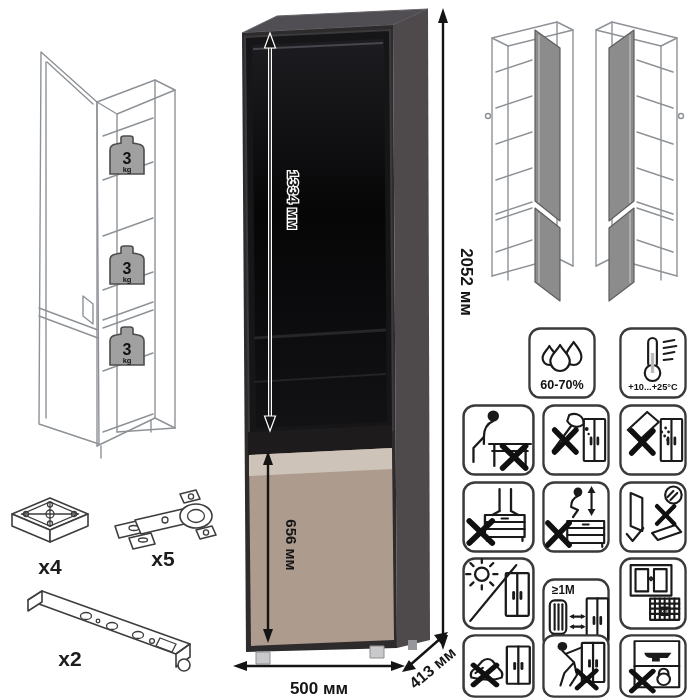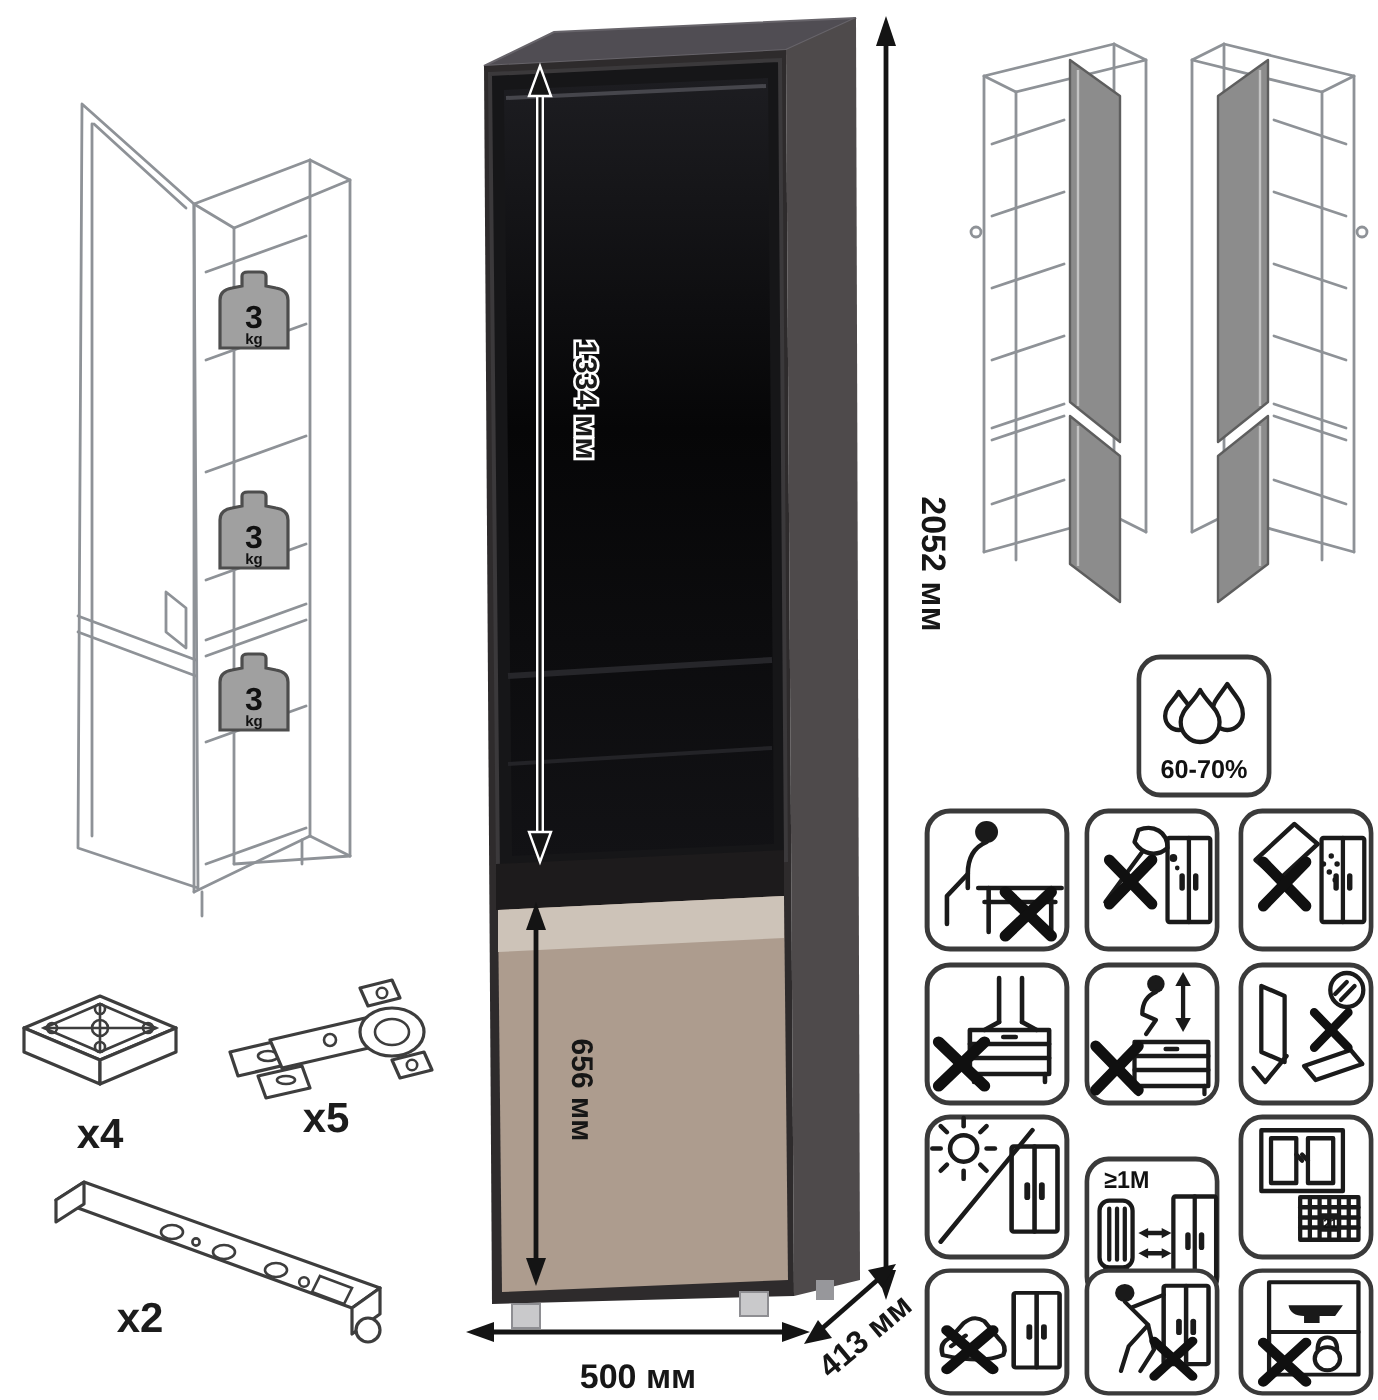--- a/index.html
+++ b/index.html
@@ -254,32 +254,47 @@
     <ellipse class="hwl" cx="112" cy="158" rx="5.5" ry="3.5"></ellipse>
     <ellipse class="hwl" cx="138" cy="167" rx="5.5" ry="3.5"></ellipse>
     <circle class="hwl" cx="98" cy="153" r="1.8"></circle>
     <circle class="hwl" cx="152" cy="173" r="2.4"></circle>
     <polygon class="hwl" points="160,170 176,176 172,184 156,178"></polygon>
     <circle class="hw" cx="184" cy="197" r="6"></circle>
   </g>
   <text class="qty" x="70" y="198" text-anchor="middle">x2</text>
 </svg>
 
-<div class="cell" style="left:568px;top:327px;width:68px;height:72px">
+<div class="cell" style="left:528px;top:327px;width:68px;height:72px">
   <svg viewBox="0 0 70 72" preserveAspectRatio="none">
     <rect x="1.5" y="1.5" width="67" height="69" rx="11" fill="#fff" stroke="#3a3a3a" stroke-width="2.4"></rect>
     <g>
       <path class="pictw" d="M22 19 C25 24 29 26 29 31 A7 7 0 1 1 15 31 C15 26 19 24 22 19 Z"></path>
       <path class="pictw" d="M47 15 C51 21 55 24 55 30 A8 8 0 1 1 39 30 C39 24 43 21 47 15 Z"></path>
       <path class="pictw" d="M33 18 C37 25 43 28 43 34 A10 10 0 1 1 23 34 C23 28 29 25 33 18 Z"></path>
     </g>
     <text class="itxt" x="35" y="62" text-anchor="middle" font-size="13">60-70%</text>
   </svg>
 </div>
 
+<div class="cell" style="left:619px;top:327px;width:68px;height:72px">
+  <svg viewBox="0 0 70 72" preserveAspectRatio="none">
+    <rect x="1.5" y="1.5" width="67" height="69" rx="11" fill="#fff" stroke="#3a3a3a" stroke-width="2.4"></rect>
+    <g>
+      <rect class="pict" x="30" y="11" width="9" height="30" rx="4.5"></rect>
+      <circle class="pictw" cx="34.5" cy="46" r="8" fill="#b9b9b9"></circle>
+      <rect x="32.8" y="26" width="3.4" height="20" fill="#b9b9b9"></rect>
+      <line class="pict" x1="46" y1="15" x2="57" y2="13" stroke-width="1.8"></line>
+      <line class="pict" x1="46" y1="21" x2="59" y2="19" stroke-width="1.8"></line>
+      <line class="pict" x1="46" y1="27" x2="57" y2="25" stroke-width="1.8"></line>
+      <line class="pict" x1="46" y1="33" x2="55" y2="32" stroke-width="1.8"></line>
+    </g>
+    <text class="itxt" x="35" y="63" text-anchor="middle" font-size="9.5">+10...+25°C</text>
+  </svg>
+</div>
 
 <div class="cell" style="left:462px;top:404px;width:73px;height:72px">
   <svg viewBox="0 0 70 72" preserveAspectRatio="none">
     <rect x="1.5" y="1.5" width="67" height="69" rx="11" fill="#fff" stroke="#3a3a3a" stroke-width="2.4"></rect>
     <circle class="pictf" cx="30" cy="12" r="5.5"></circle>
     <path class="pict" d="M30 17 C23 20 21 26 21 33 L21 40" stroke-width="5"></path>
     <path class="pict" d="M21 33 L11 44 L11 58" stroke-width="4.5"></path>
     <line class="pict" x1="26" y1="40" x2="66" y2="40" stroke-width="3"></line>
     <line class="pict" x1="31" y1="40" x2="31" y2="62"></line>
     <line class="pict" x1="61" y1="40" x2="61" y2="62"></line>

